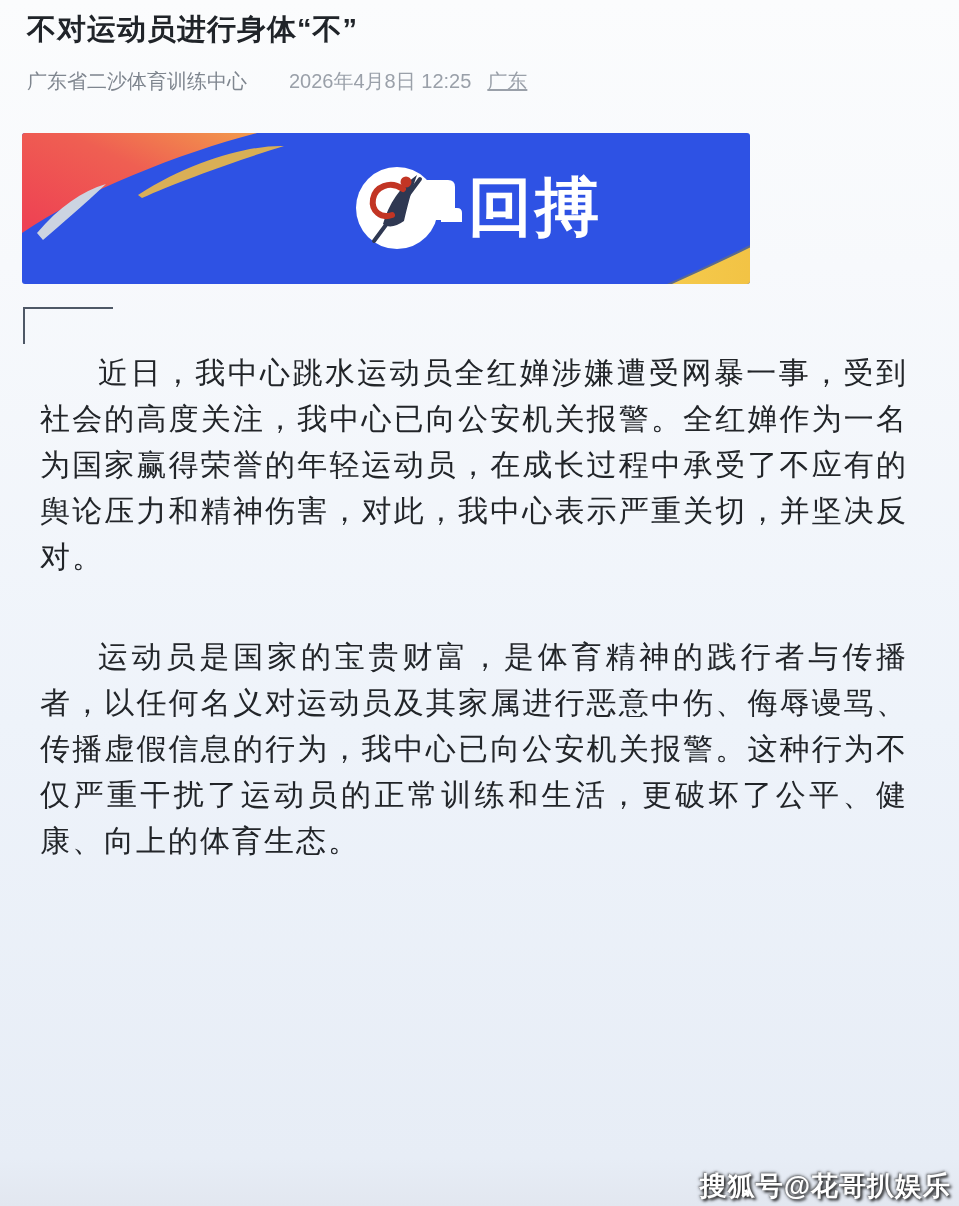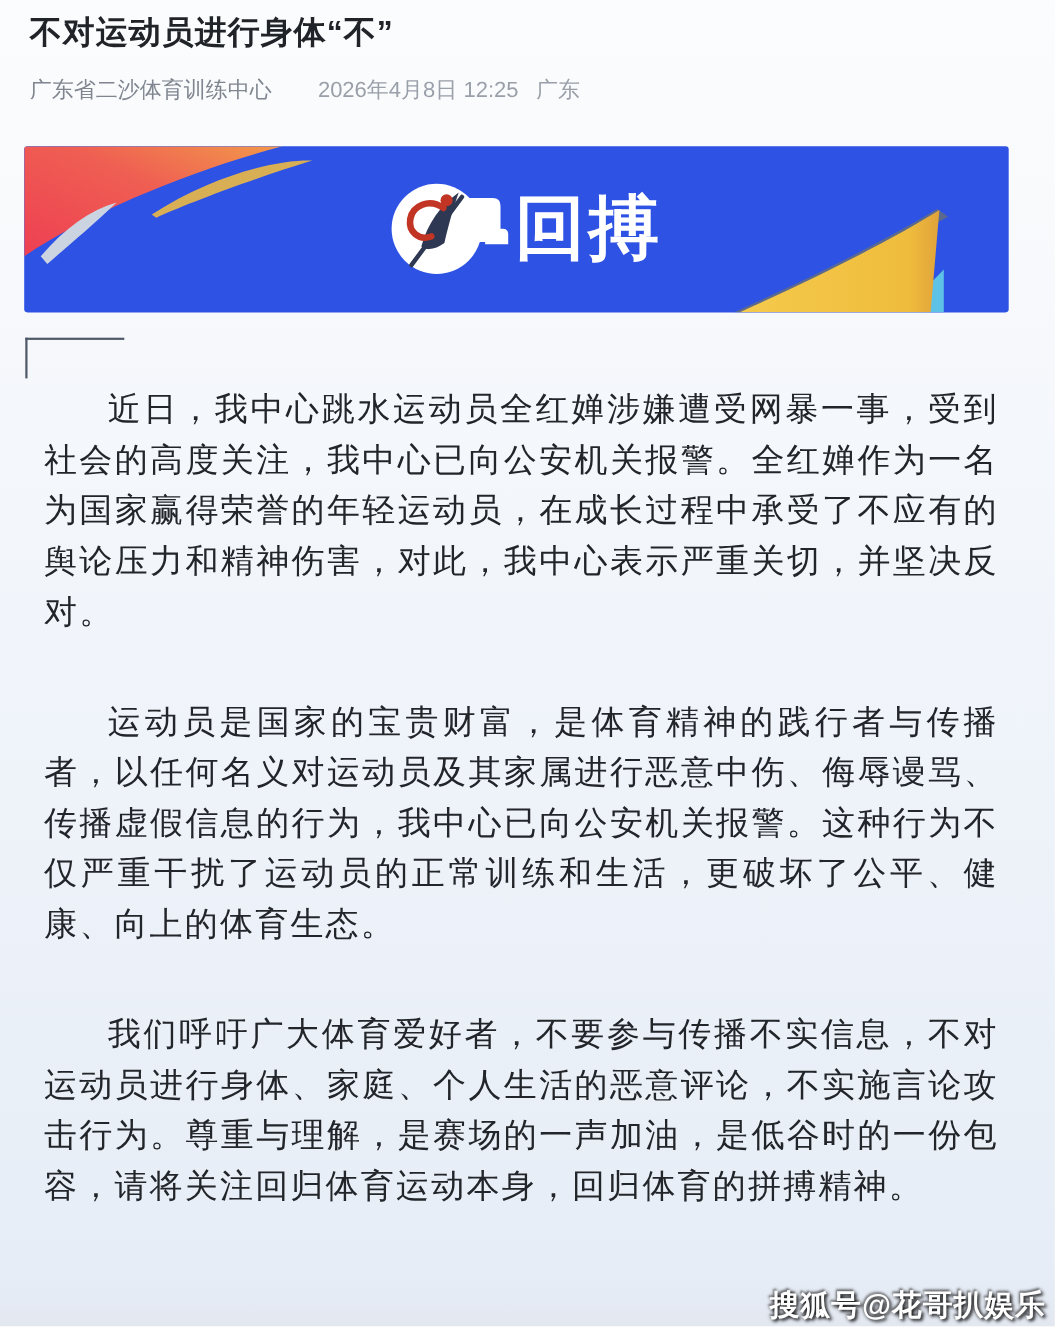--- a/index.html
+++ b/index.html
@@ -25,26 +25,26 @@
   .byline {
     position: absolute;
     left: 27px;
     top: 68px;
     font-size: 20px;
     color: #9aa0a9;
     white-space: nowrap;
   }
   .byline .publisher { color: #7f868f; margin-right: 22px; cursor: pointer; }
   .byline .date { color: #9aa0a9; margin-right: 16px; margin-left: 20px; }
-  .byline .location { color: #9aa0a9; }
+  .byline .location { color: #9aa0a9; text-decoration: underline; }
   .banner {
     position: absolute;
     left: 22px;
     top: 133px;
-    width: 895px;
+    width: 728px;
     height: 151px;
     background: #2e52e4;
     border-radius: 3px;
     overflow: hidden;
   }
   .banner svg.decor { position: absolute; left: 0; top: 0; }
   .logo-svg { position: absolute; left: 325px; top: 25px; }
   .logo-text {
     position: absolute;
     left: 446px;
@@ -146,18 +146,17 @@
       <circle cx="59" cy="24" r="5.5" fill="#c23524"></circle>
     </svg>
     <div class="logo-text">回搏</div>
   </div>
 
   <div class="corner-mark"></div>
 
   <div class="article">
     <p>近日，我中心跳水运动员全红婵涉嫌遭受网暴一事，受到社会的高度关注，我中心已向公安机关报警。全红婵作为一名为国家赢得荣誉的年轻运动员，在成长过程中承受了不应有的舆论压力和精神伤害，对此，我中心表示严重关切，并坚决反对。</p>
     <p>运动员是国家的宝贵财富，是体育精神的践行者与传播者，以任何名义对运动员及其家属进行恶意中伤、侮辱谩骂、传播虚假信息的行为，我中心已向公安机关报警。这种行为不仅严重干扰了运动员的正常训练和生活，更破坏了公平、健康、向上的体育生态。</p>
-    <p>我们呼吁广大体育爱好者，不要参与传播不实信息，不对运动员进行身体、家庭、个人生活的恶意评论，不实施言论攻击行为。尊重与理解，是赛场的一声加油，是低谷时的一份包容，请将关注回归体育运动本身，回归体育的拼搏精神。</p>
   </div>
 
   <div class="watermark">搜狐号@花哥扒娱乐</div>
 
 </div>
 
 </body></html>

